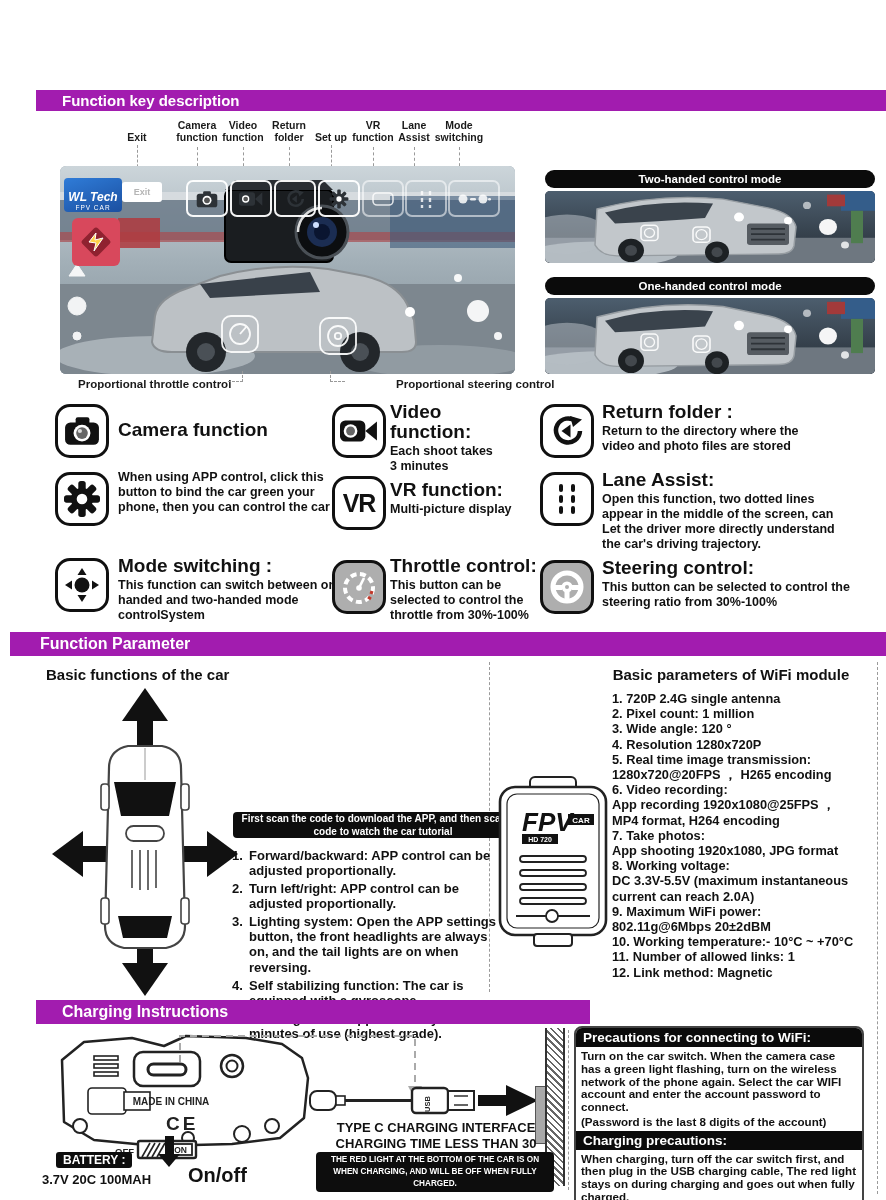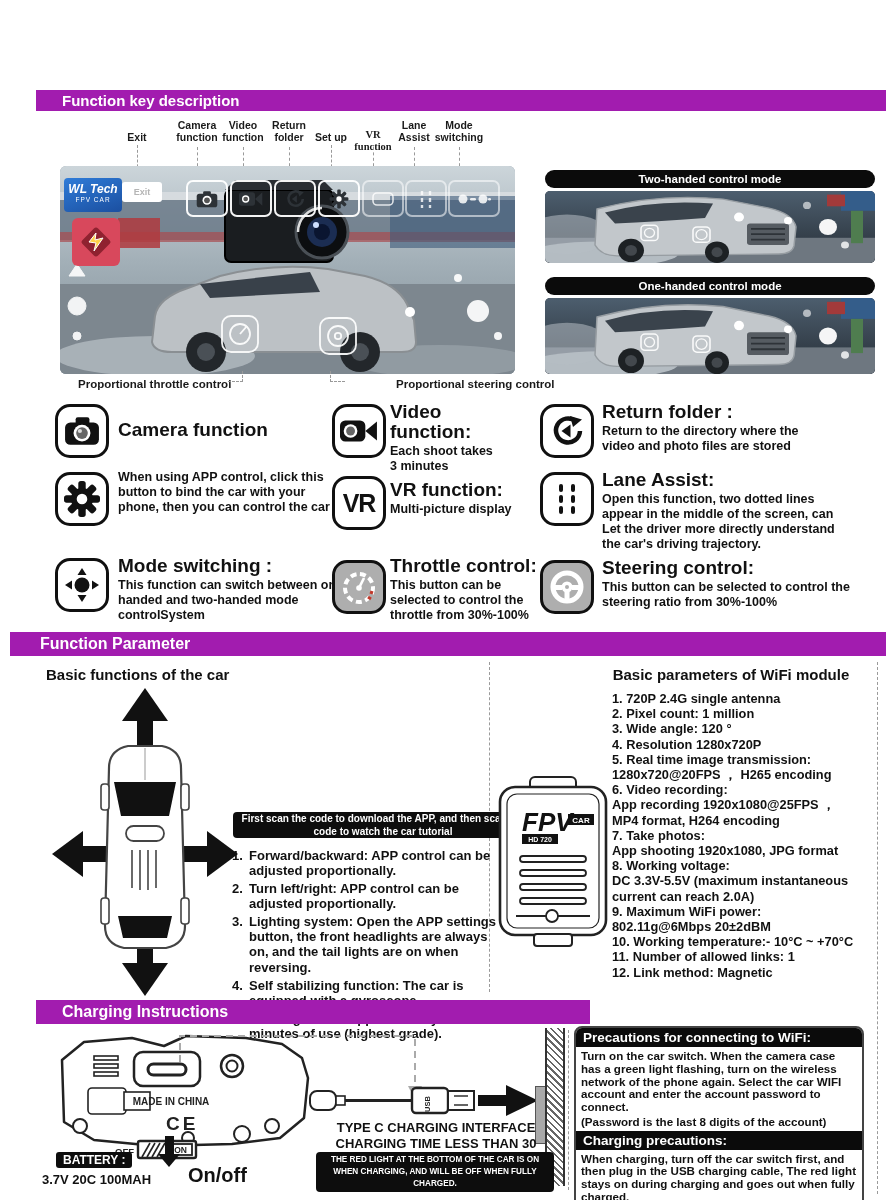--- a/index.html
+++ b/index.html
@@ -11,21 +11,21 @@
   .secbar{background:#a21caf;color:#fff;font-weight:bold;display:flex;align-items:center;}
   .klabel{font-size:10.5px;font-weight:bold;text-align:center;line-height:1.12;color:#1a1a1a;}
   .leader{border-left:1px dashed #9a9a9a;width:0;}
   .appshot{left:60px;top:166px;width:455px;height:208px;border-radius:6px;overflow:hidden;background:#9aa7af;}
   .tico{position:absolute;top:14px;width:38px;height:33px;border:2px solid rgba(255,255,255,.95);border-radius:7px;
         display:flex;align-items:center;justify-content:center;}
   .tico.faint{border-color:rgba(255,255,255,.55);}
   .exitbtn{position:absolute;left:62px;top:16px;width:40px;height:20px;background:#fff;border-radius:3px;
            color:#b5b5b5;font-size:9px;font-weight:bold;display:flex;align-items:center;justify-content:center;}
   .wlbadge{position:absolute;left:4px;top:12px;width:58px;height:34px;border-radius:4px;
-           background:linear-gradient(160deg,#2f7cd8,#1b4fa0);color:#fff;text-align:center;padding-top:5px;box-sizing:border-box;}
+           background:linear-gradient(160deg,#2f7cd8,#1b4fa0);color:#fff;text-align:center;padding-top:13px;box-sizing:border-box;}
   .wlbadge .t1{font-size:12px;font-weight:bold;font-style:italic;line-height:1.1;}
   .wlbadge .t2{font-size:6.5px;letter-spacing:1px;}
   .redbadge{position:absolute;left:12px;top:52px;width:48px;height:48px;border-radius:6px;background:#d8485c;
             display:flex;align-items:center;justify-content:center;}
   .panelhdr{left:545px;width:330px;height:18px;background:#0b0b0b;border-radius:9px;color:#fff;
             font-size:11.5px;font-weight:bold;display:flex;align-items:center;justify-content:center;}
   .panelimg{left:545px;width:330px;border-radius:5px;overflow:hidden;background:#2d3640;}
   .cap{font-size:11.5px;font-weight:bold;color:#1a1a1a;}
   .elbow{width:14px;height:10px;}
   .fbox{width:54px;height:54px;border:3.5px solid #101010;border-radius:15px;background:#fff;
@@ -106,21 +106,21 @@
   </svg>
 
 
   <div class="abs secbar" style="left:36px;top:90px;width:824px;height:21px;font-size:15px;padding-left:26px;">Function key description</div>
 
   <div class="abs klabel" style="left:117px;top:132px;width:40px;">Exit</div>
   <div class="abs klabel" style="left:170px;top:120px;width:54px;">Camera function</div>
   <div class="abs klabel" style="left:217px;top:120px;width:52px;">Video function</div>
   <div class="abs klabel" style="left:265px;top:120px;width:48px;">Return folder</div>
   <div class="abs klabel" style="left:307px;top:132px;width:48px;">Set up</div>
-  <div class="abs klabel" style="left:346px;top:129px;width:54px;font-family:Liberation Serif, serif;">VR function</div>
+  <div class="abs klabel" style="left:346px;top:120px;width:54px;">VR function</div>
   <div class="abs klabel" style="left:392px;top:120px;width:44px;">Lane Assist</div>
   <div class="abs klabel" style="left:429px;top:120px;width:60px;">Mode switching</div>
   <div class="abs leader" style="left:137px;top:145px;height:32px;"></div>
   <div class="abs leader" style="left:197px;top:147px;height:30px;"></div>
   <div class="abs leader" style="left:243px;top:147px;height:30px;"></div>
   <div class="abs leader" style="left:289px;top:147px;height:30px;"></div>
   <div class="abs leader" style="left:331px;top:145px;height:32px;"></div>
   <div class="abs leader" style="left:373px;top:147px;height:30px;"></div>
   <div class="abs leader" style="left:414px;top:147px;height:30px;"></div>
   <div class="abs leader" style="left:459px;top:147px;height:30px;"></div>
@@ -304,21 +304,21 @@
           <rect x="13.5" y="0" width="7" height="34" rx="2.5"></rect>
           <rect x="13.5" y="0" width="7" height="34" rx="2.5" transform="rotate(45 17 17)"></rect>
           <rect x="13.5" y="0" width="7" height="34" rx="2.5" transform="rotate(90 17 17)"></rect>
           <rect x="13.5" y="0" width="7" height="34" rx="2.5" transform="rotate(135 17 17)"></rect>
           <circle cx="17" cy="17" r="10.5"></circle>
         </g>
         <circle cx="17" cy="17" r="5" fill="#fff"></circle>
       </svg>
   </div>
   <div class="abs" style="left:118px;top:470px;width:240px;">
-    <div class="fdesc" style="width:222px;">When using APP control, click this button to bind the car with your phone, then you can control the car</div>
+    <div class="fdesc" style="width:222px;">When using APP control, click this button to bind the car green your phone, then you can control the car</div>
   </div>
 
   <div class="abs fbox" style="left:332px;top:476px;">
     <div class="vrtxt">VR</div>
   </div>
   <div class="abs" style="left:390px;top:480px;width:150px;">
     <div class="ftitle">VR function:</div>
     <div class="fdesc" style="width:140px;">Multi-picture display</div>
   </div>
 

